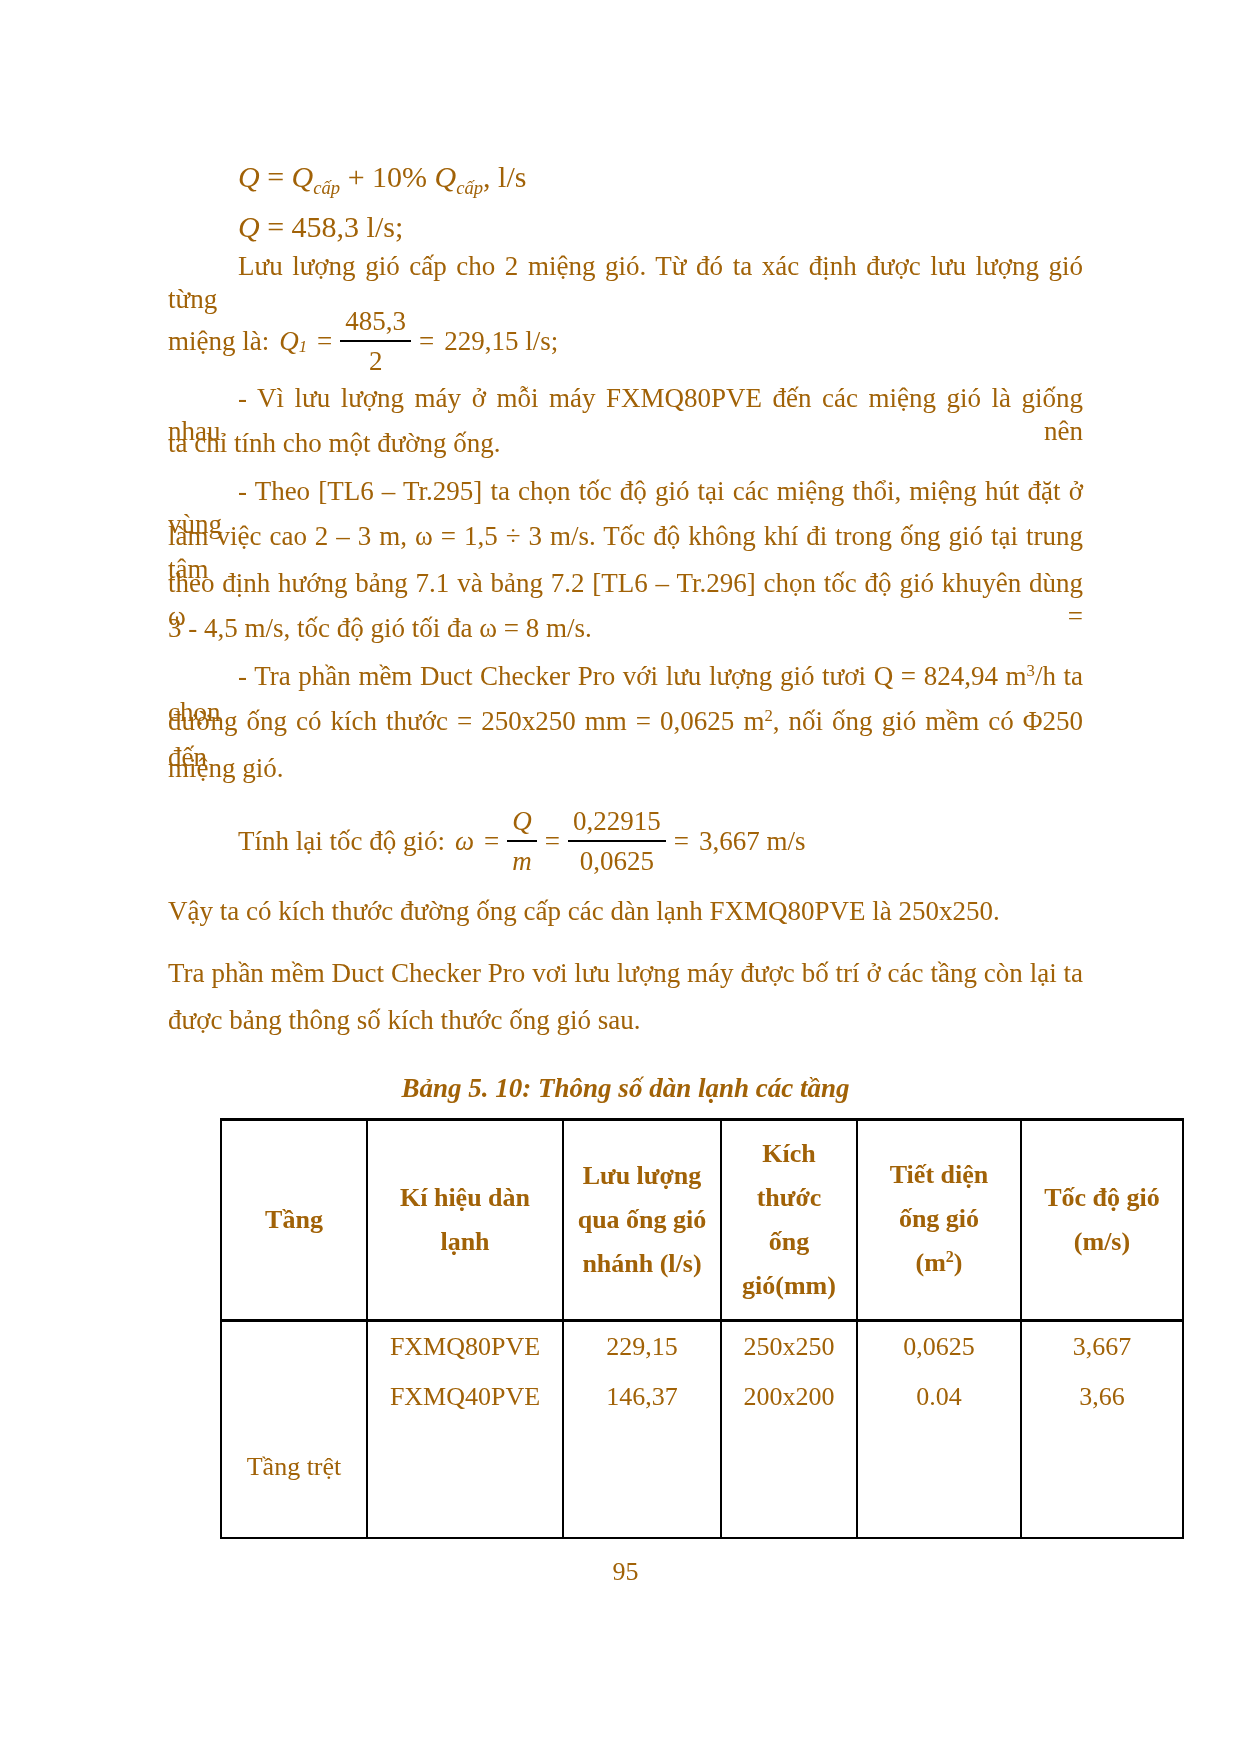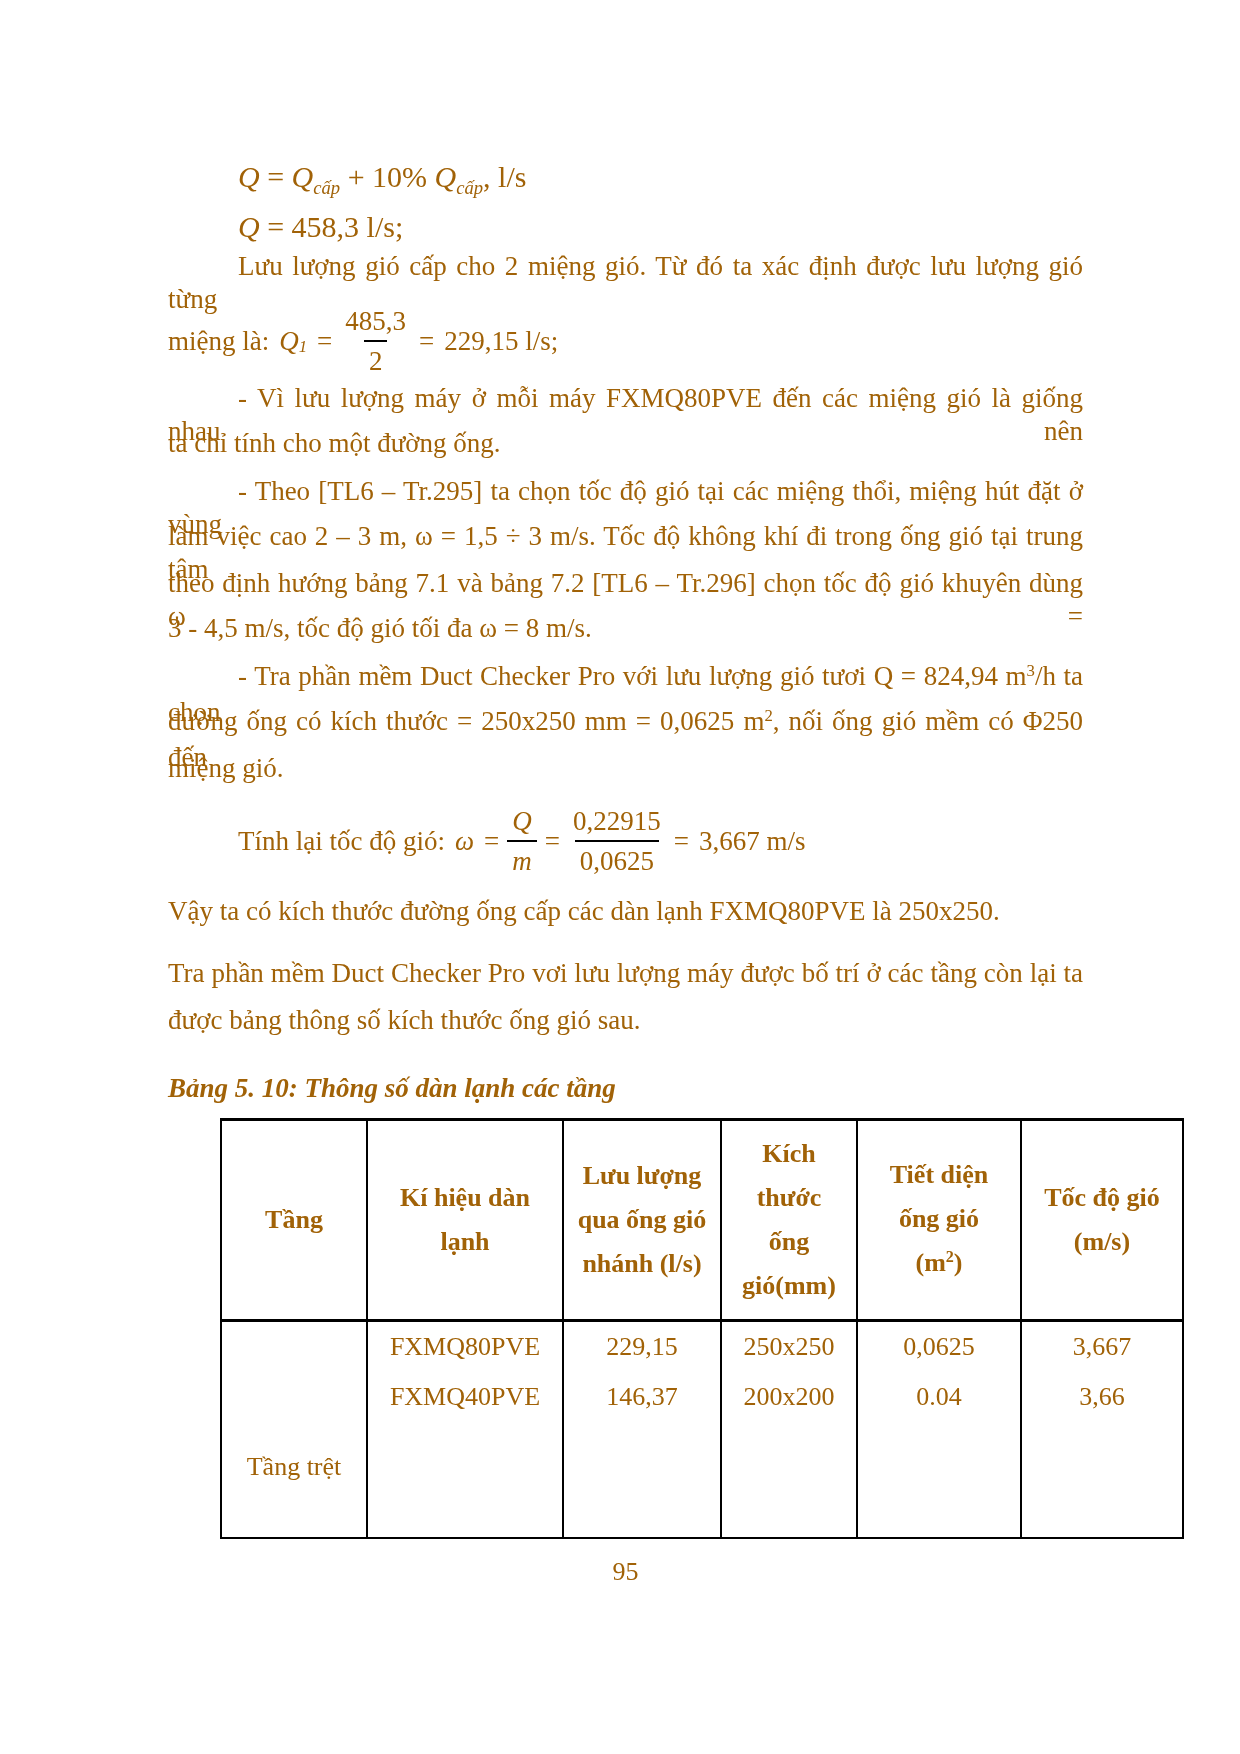--- a/index.html
+++ b/index.html
@@ -31,29 +31,29 @@
   .formula{
     position:absolute;left:238px;
     font-size:30px;line-height:46px;height:46px;white-space:nowrap;
   }
   .fracline{
     position:absolute;left:168px;width:915px;height:92px;
     font-size:27px;display:flex;align-items:center;white-space:nowrap;
   }
   .fracline .gap{display:inline-block;width:10px;}
   .frac{
-    display:inline-flex;flex-direction:column;align-items:center;
+    display:inline-flex;flex-direction:column;
     vertical-align:middle;margin:0 8px;line-height:38px;
   }
   .frac .den{border-top:2px solid #000;}
   .frac .num,.frac .den{padding:0 5px;text-align:center;}
   
   .caption{
     position:absolute;left:168px;width:915px;top:1065px;height:46px;
-    text-align:left;font-size:27px;line-height:46px;
+    text-align:center;font-size:27px;line-height:46px;
     font-weight:bold;font-style:italic;
   }
   table.doc-table{
     position:absolute;left:220px;top:1118px;width:962px;
     border-collapse:collapse;table-layout:fixed;
     font-size:26px;
   }
   table.doc-table td{
     border:2px solid #000;
     text-align:center;vertical-align:middle;

